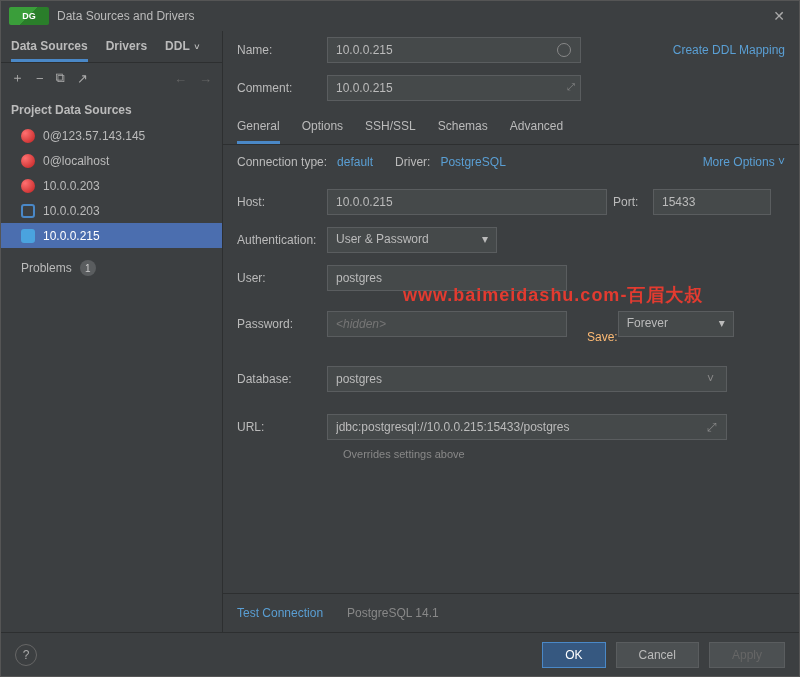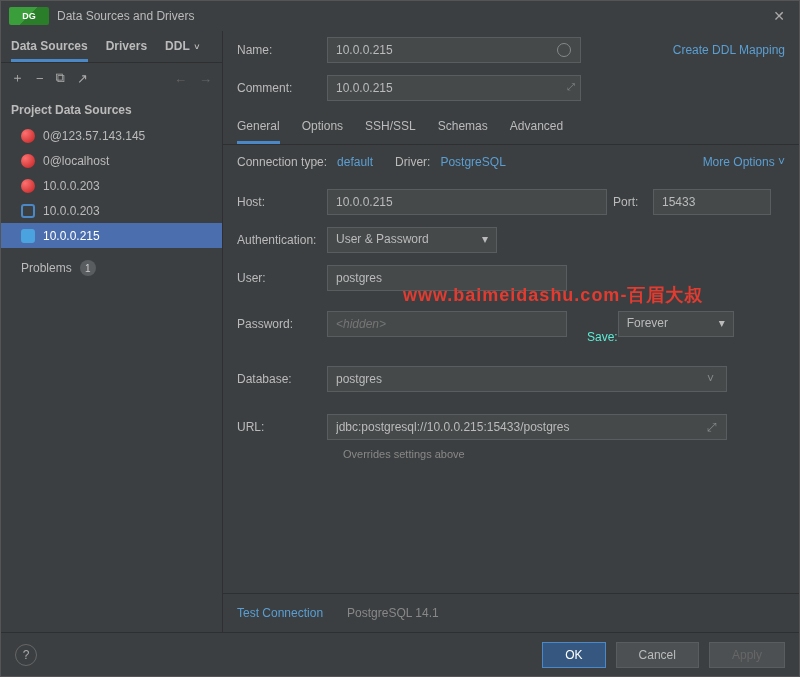--- a/index.html
+++ b/index.html
@@ -41,21 +41,21 @@
 .tab.active { border-bottom: 3px solid #4a88c7; }
 .tab-content { padding: 10px 14px; flex: 1; position: relative; }
 .conn-row { display: flex; align-items: flex-end; gap: 10px; margin-bottom: 14px; font-size: 12px; }
 .conn-row .spacer { flex: 1; }
 .input.wide { width: 280px; }
 .input.port { width: 118px; }
 .port-label { width: 40px; margin-left: 6px; }
 .select { background: #45494a; border: 1px solid #5a5d5f; color: #bbbbbb; padding: 4px 8px; height: 26px; width: 170px; display: flex; align-items: flex-start; justify-content: space-between; cursor: pointer; }
 .input.user { width: 240px; }
 .input.pass { width: 240px; color: #777; font-style: italic; }
-.save-label { margin-left: 20px; color: #5eead4; margin-top: 27px; }
+.save-label { margin-left: 20px; color: #fdba74; margin-top: 27px; }
 .select.save { width: 116px; }
 .input.db { width: 400px; }
 .db-arrow { color: #888; margin-left: -20px; }
 .input.url { width: 400px; }
 .overrides { color: #888; font-size: 11px; margin-left: 106px; margin-top: 2px; }
 .watermark { position: absolute; top: 138px; left: 180px; color: #e33b30; font-size: 18px; font-weight: bold; letter-spacing: 1px; pointer-events: none; white-space: nowrap; }
 .bottom-strip { border-top: 1px solid #2d2f30; padding: 12px 14px; display: flex; align-items: center; gap: 24px; margin-top: auto; }
 .footer { height: 44px; border-top: 1px solid #2d2f30; display: flex; align-items: center; padding: 0 14px; gap: 10px; }
 .help { width: 22px; height: 22px; border: 1px solid #666; border-radius: 50%; display: flex; align-items: center; justify-content: center; color: #aaa; cursor: pointer; }
 .footer-spacer { flex: 1; }

